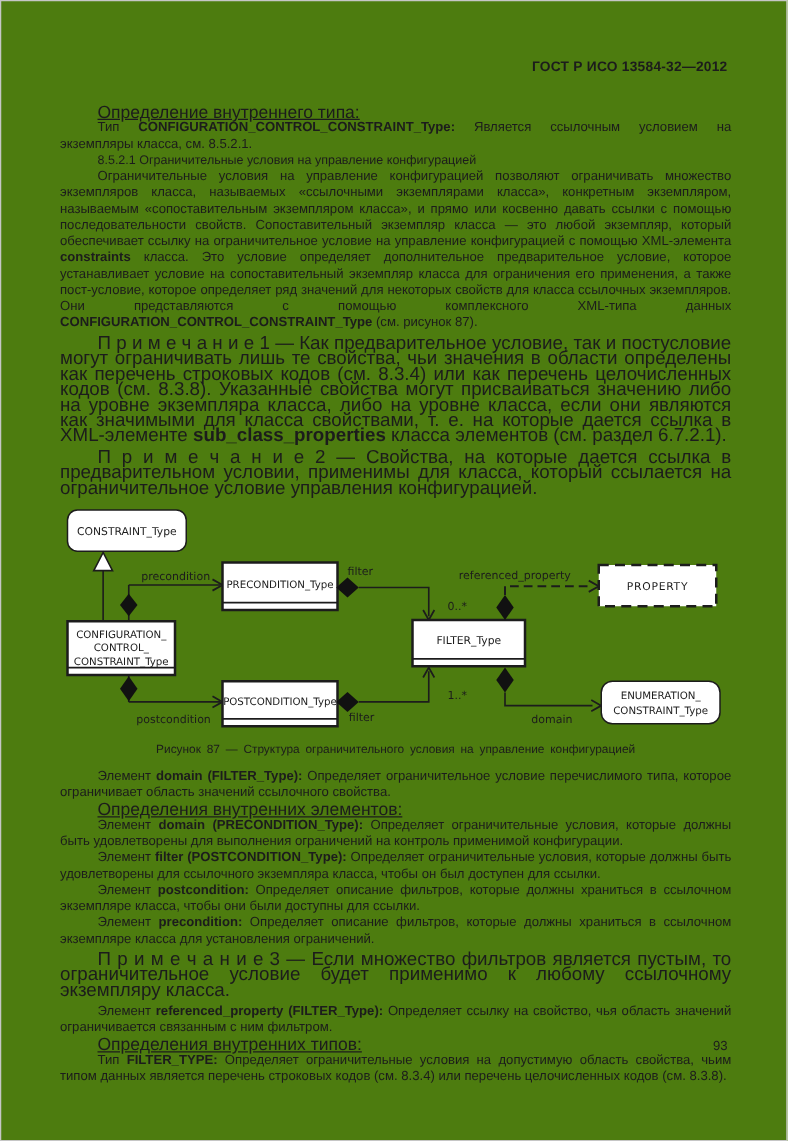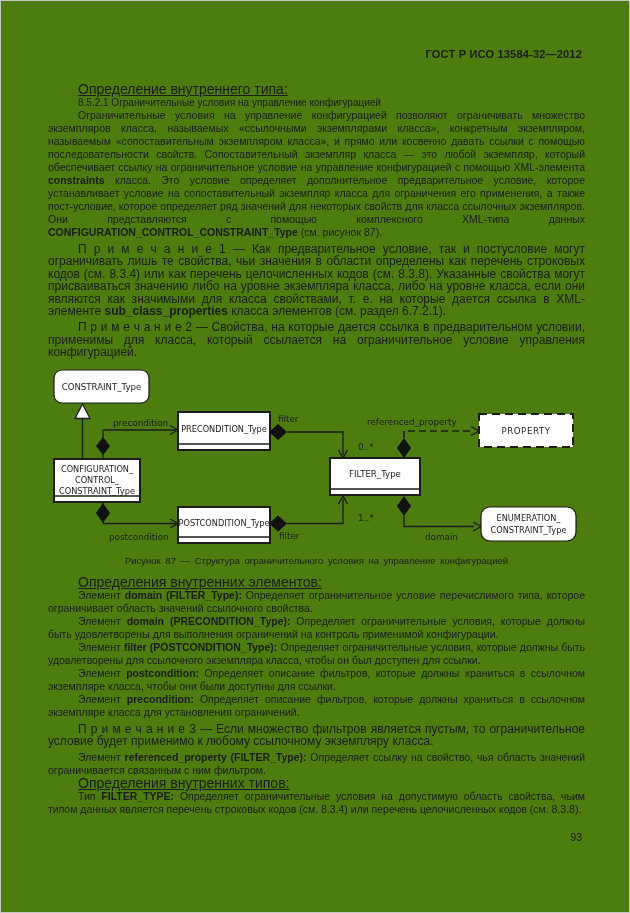--- a/index.html
+++ b/index.html
@@ -11,21 +11,21 @@
   .header {
     position:absolute; top:47px; left:47px; right:47px;
     text-align:right; font-size:11px; font-weight:bold; letter-spacing:.2px;
   }
   .content { position:absolute; left:47px; top:82px; width:537px; }
   .p { margin:0; }
   .body   { font-size:10.5px; line-height:13px; text-align:justify; text-indent:30px; hyphens:auto; }
   .plain  { font-size:10px; line-height:13px; text-align:left;    text-indent:30px; }
   .heading{ font-size:14px; line-height:13px; text-indent:30px; }
   .heading span { text-decoration:underline; }
-  .note   { font-size:12px; line-height:12.4px; text-align:justify; text-indent:30px; margin:4px 0; hyphens:auto; }
+  .note   { font-size:15px; line-height:12.4px; text-align:justify; text-indent:30px; margin:4px 0; hyphens:auto; }
   b { font-weight:bold; }
   .figure-wrap { margin:6px 0 0 0; }
   .caption { font-size:9.5px; line-height:12px; text-align:center; margin:2px 0 9px 0; word-spacing:2px; }
   .pagenum { position:absolute; top:830px; right:47px; font-size:10.5px; }
   svg .boxlabel { font-family:"DejaVu Sans", sans-serif; font-size:8.2px; fill:#1c1c1c; }
   svg .boxlabel-lg { font-family:"DejaVu Sans", sans-serif; font-size:8.6px; fill:#1c1c1c; }
   svg .rolelabel { font-family:"DejaVu Sans", sans-serif; font-size:8.8px; fill:#1c1c1c; }
   svg .wire { stroke:#1c1c1c; stroke-width:1.3; fill:none; }
   svg .wire-dash { stroke:#1c1c1c; stroke-width:1.6; fill:none; stroke-dasharray:7 4; }
   svg .arrow { stroke:#1c1c1c; stroke-width:1.4; fill:none; }
@@ -38,20 +38,21 @@
 <body>
 
 <div class="page">
 
   <div class="header">ГОСТ Р ИСО 13584-32—2012</div>
 
   <div class="content">
 
     <div id="before-figure">
         <p class="p heading"><span>Определение внутреннего типа:</span></p>
+        <p class="p body"><span>Тип </span><b>CONFIGURATION_CONTROL_CONSTRAINT_Type:</b><span> Является ссылочным условием на экземпляры класса, см. 8.5.2.1.</span></p>
         <p class="p plain"><span>8.5.2.1 Ограничительные условия на управление конфигурацией</span></p>
         <p class="p body"><span>Ограничительные условия на управление конфигурацией позволяют ограничивать множество экземпляров класса, называемых «ссылочными экземплярами класса», конкретным экземпляром, называемым «сопоставительным экземпляром класса», и прямо или косвенно давать ссылки с помощью последовательности свойств. Сопоставительный экземпляр класса — это любой экземпляр, который обеспечивает ссылку на ограничительное условие на управление конфигурацией с помощью XML-элемента </span><b>constraints</b><span> класса. Это условие определяет дополнительное предварительное условие, которое устанавливает условие на сопоставительный экземпляр класса для ограничения его применения, а также пост-условие, которое определяет ряд значений для некоторых свойств для класса ссылочных экземпляров. Они представляются с помощью комплексного XML-типа данных </span><b>CONFIGURATION_CONTROL_CONSTRAINT_Type</b><span> (см. рисунок 87).</span></p>
         <p class="p note"><span>П р и м е ч а н и е 1 — Как предварительное условие, так и постусловие могут ограничивать лишь те свойства, чьи значения в области определены как перечень строковых кодов (см. 8.3.4) или как перечень целочисленных кодов (см. 8.3.8). Указанные свойства могут присваиваться значению либо на уровне экземпляра класса, либо на уровне класса, если они являются как значимыми для класса свойствами, т. е. на которые дается ссылка в XML-элементе </span><b>sub_class_properties</b><span> класса элементов (см. раздел 6.7.2.1).</span></p>
         <p class="p note"><span>П р и м е ч а н и е 2 — Свойства, на которые дается ссылка в предварительном условии, применимы для класса, который ссылается на ограничительное условие управления конфигурацией.</span></p>
       </div>
 
     <div class="figure-wrap">
       <svg width="537" height="184" viewBox="47 356 537 184">
 
         <g>
@@ -145,22 +146,22 @@
           <rect class="thinbox" x="480" y="498" width="95" height="34" rx="9"></rect>
           <text class="boxlabel" x="527.5" y="512" text-anchor="middle">ENUMERATION_</text>
           <text class="boxlabel" x="527.5" y="524" text-anchor="middle">CONSTRAINT_Type</text>
         </g>
       </svg>
 
       <p class="caption">Рисунок 87 — Структура ограничительного условия на управление конфигурацией</p>
     </div>
 
     <div id="after-figure">
+        <p class="p body"><span>Элемент </span><b>domain (FILTER_Type):</b><span> Определяет ограничительное условие перечислимого типа, которое ограничивает область значений ссылочного свойства.</span></p>
         <p class="p heading"><span>Определения внутренних элементов:</span></p>
-        <p class="p body"><span>Элемент </span><b>domain (FILTER_Type):</b><span> Определяет ограничительное условие перечислимого типа, которое ограничивает область значений ссылочного свойства.</span></p>
         <p class="p body"><span>Элемент </span><b>domain (PRECONDITION_Type):</b><span> Определяет ограничительные условия, которые должны быть удовлетворены для выполнения ограничений на контроль применимой конфигурации.</span></p>
         <p class="p body"><span>Элемент </span><b>filter (POSTCONDITION_Type):</b><span> Определяет ограничительные условия, которые должны быть удовлетворены для ссылочного экземпляра класса, чтобы он был доступен для ссылки.</span></p>
         <p class="p body"><span>Элемент </span><b>postcondition:</b><span> Определяет описание фильтров, которые должны храниться в ссылочном экземпляре класса, чтобы они были доступны для ссылки.</span></p>
         <p class="p body"><span>Элемент </span><b>precondition:</b><span> Определяет описание фильтров, которые должны храниться в ссылочном экземпляре класса для установления ограничений.</span></p>
         <p class="p note"><span>П р и м е ч а н и е 3 — Если множество фильтров является пустым, то ограничительное условие будет применимо к любому ссылочному экземпляру класса.</span></p>
         <p class="p body"><span>Элемент </span><b>referenced_property (FILTER_Type):</b><span> Определяет ссылку на свойство, чья область значений ограничивается связанным с ним фильтром.</span></p>
         <p class="p heading"><span>Определения внутренних типов:</span></p>
         <p class="p body"><span>Тип </span><b>FILTER_TYPE:</b><span> Определяет ограничительные условия на допустимую область свойства, чьим типом данных является перечень строковых кодов (см. 8.3.4) или перечень целочисленных кодов (см. 8.3.8).</span></p>
       </div>
   </div>

